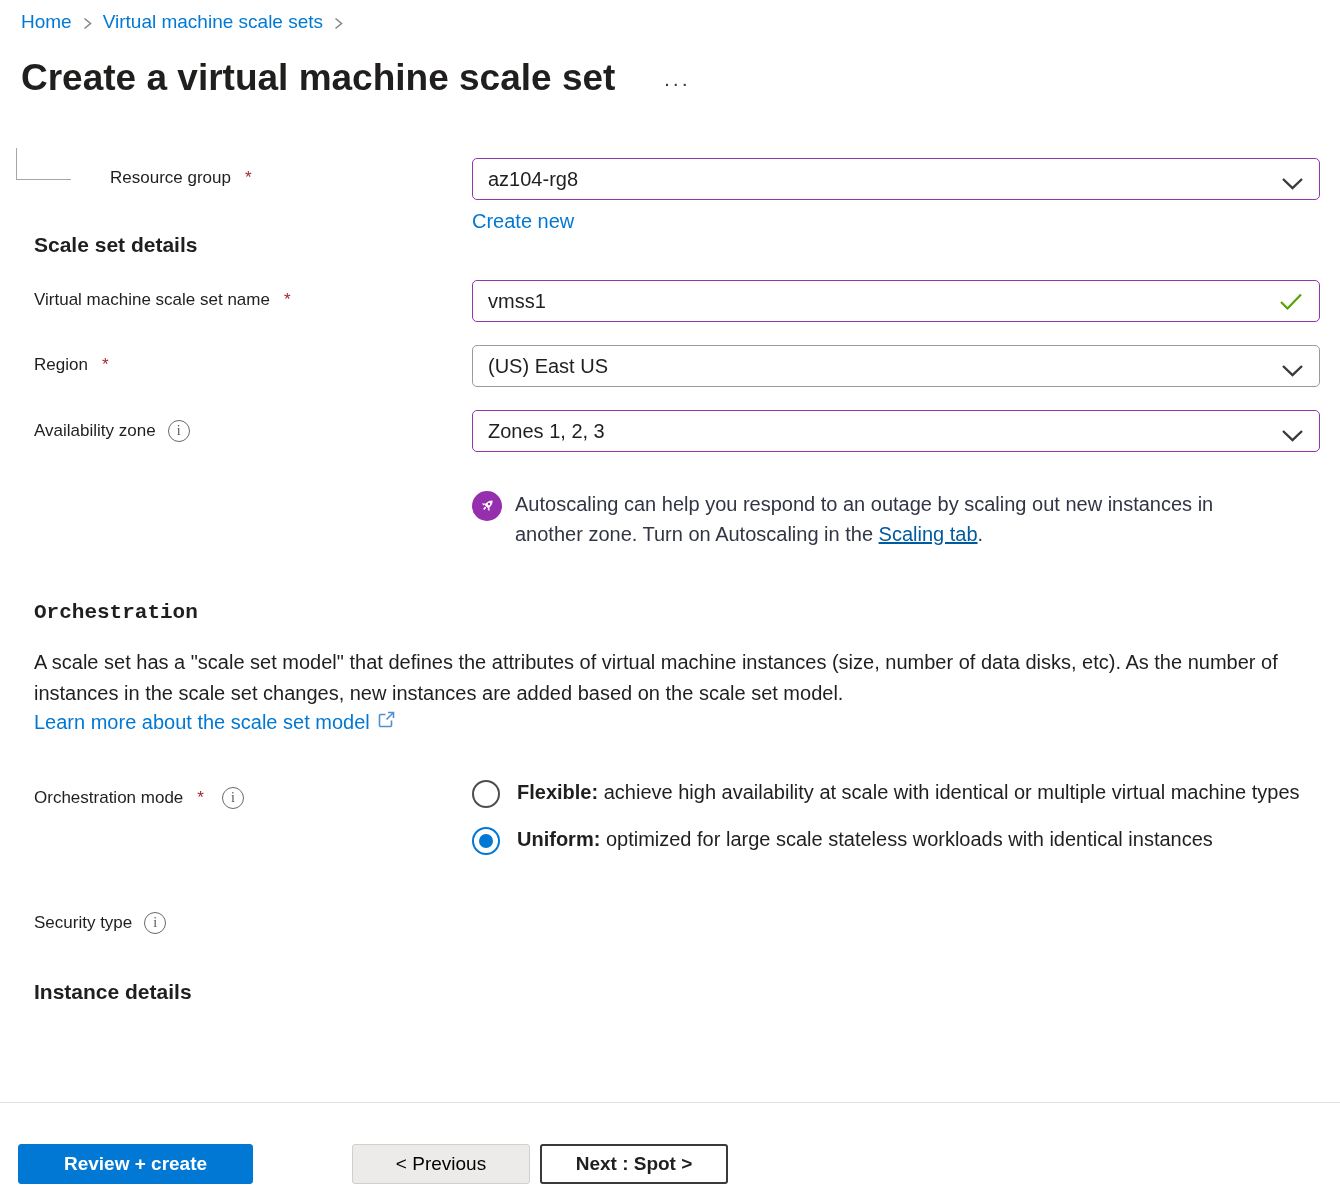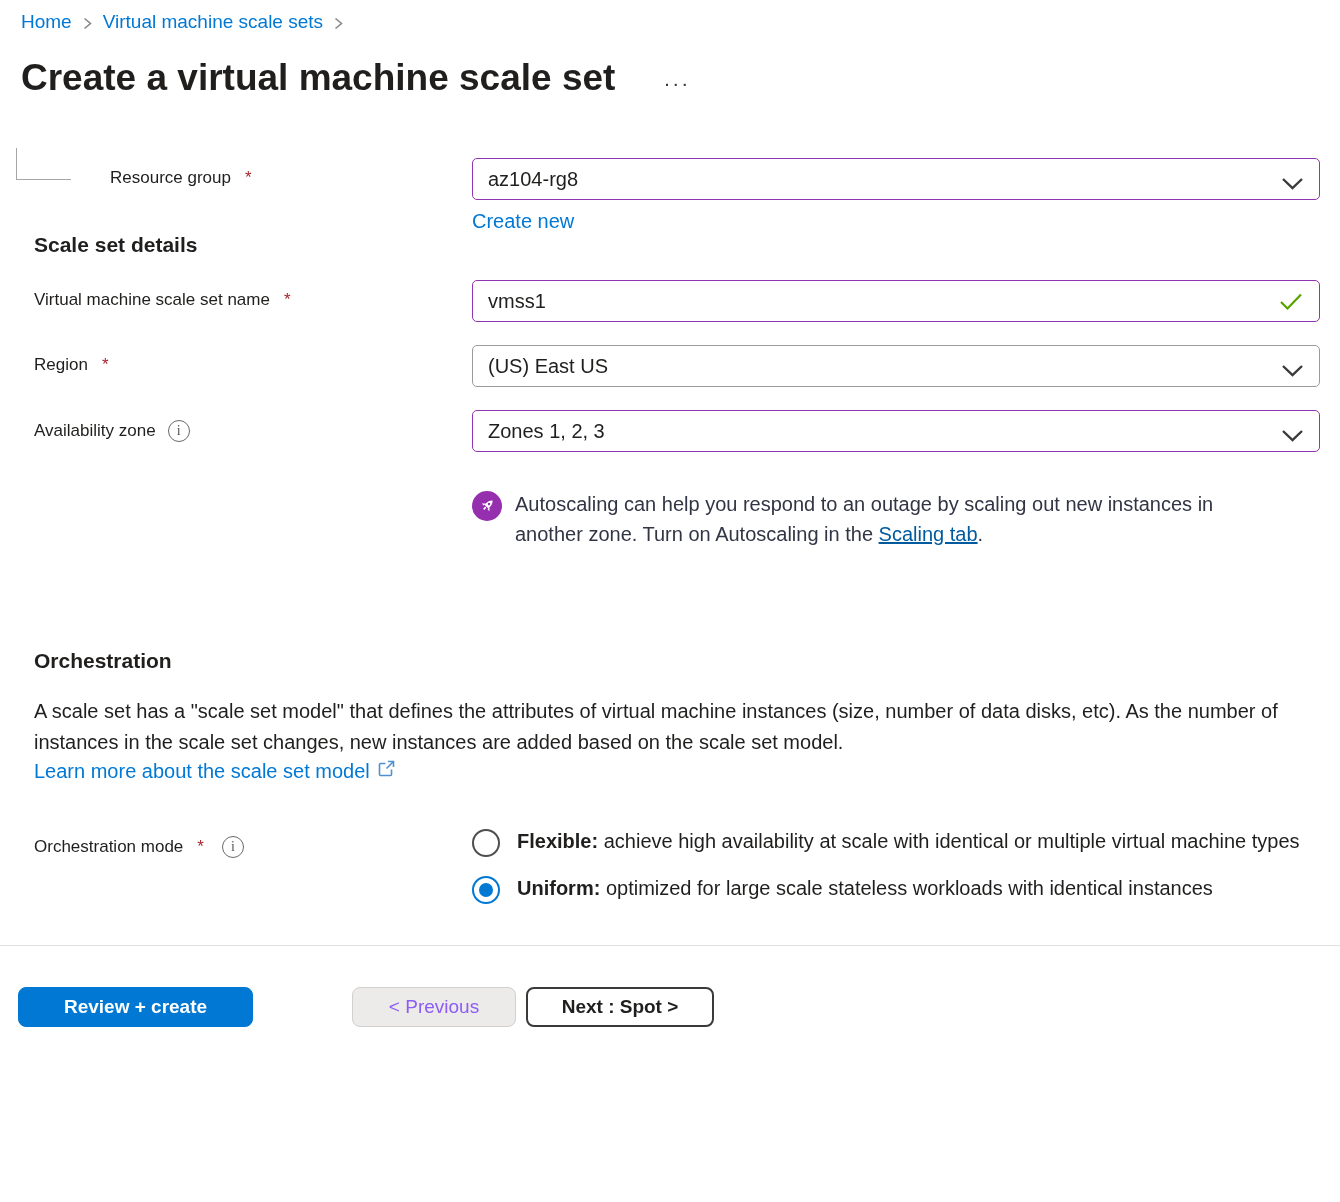--- a/index.html
+++ b/index.html
@@ -6,21 +6,21 @@
   html, body {
     margin: 0; padding: 0;
     width: 1340px; height: 1202px;
     overflow: hidden;
     background: #ffffff;
     font-family: "Liberation Sans", sans-serif;
     color: #201f1e;
   }
   .content {
     position: relative;
-    height: 946px;
+    height: 1103px;
     overflow: hidden;
     padding: 0 20px 17px 21px;
     border-bottom: 1px solid #e1e1e1;
   }
   
   .breadcrumb { display: flex; align-items: center; gap: 9px; padding-top: 11px; font-size: 19px; }
   .crumb { color: #0078d4; cursor: pointer; }
   .crumb-sep { display: inline-flex; margin-top: 2px; }
   
   .title-row { display: flex; align-items: center; gap: 48px; margin-top: 24px; }
@@ -74,21 +74,21 @@
     display: flex; gap: 13px; width: 810px;
   }
   .rocket-badge {
     width: 30px; height: 30px; flex: none; margin-top: 2px;
     border-radius: 50%; background: #962fae;
     display: flex; align-items: center; justify-content: center;
   }
   .note-text { font-size: 20px; line-height: 30px; color: #323544; width: 760px; }
   .note-link { color: #005a9e; text-decoration: underline; cursor: pointer; }
   
-  .h-orch { margin-top: 100px; }
+  .h-orch { margin-top: 52px; font-family: Liberation Mono, monospace; }
   .orch-desc { margin: 23px 0 0; padding-left: 13px; font-size: 20px; line-height: 31px; width: 1300px; }
   .learn-more { padding-left: 13px; margin-top: 1px; font-size: 20px; color: #0078d4; cursor: pointer; display: inline-flex; align-items: center; gap: 7px; }
   .row-orchmode { margin-top: 43px; }
   .radio-row { display: flex; gap: 17px; align-items: flex-start; cursor: pointer; }
   .radio-row + .radio-row { margin-top: 16px; }
   .radio-circle {
     width: 28px; height: 28px; flex: none; margin-top: 3px;
     border: 2px solid #4f4e4d; border-radius: 50%;
     background: #fff; position: relative;
   }
@@ -97,23 +97,23 @@
     content: ""; position: absolute; left: 50%; top: 50%;
     width: 14px; height: 14px; margin: -7px 0 0 -7px;
     border-radius: 50%; background: #0078d4;
   }
   .radio-text { font-size: 20px; line-height: 31px; max-width: 795px; }
   .radio-name { font-weight: 700; }
   .row-security { margin-top: 47px; }
   .h-instance { margin-top: 46px; }
   
   .footer { height: 99px; display: flex; align-items: flex-start; padding-top: 41px; background: #fff; }
-  .btn { height: 40px; border-radius: 8px; font-size: 19px; font-family: "Liberation Sans", sans-serif; display: flex; align-items: center; justify-content: center; cursor: pointer; }
+  .btn { height: 40px; border-radius: 3px; font-size: 19px; font-family: "Liberation Sans", sans-serif; display: flex; align-items: center; justify-content: center; cursor: pointer; }
   .btn-primary { margin-left: 18px; width: 235px; background: #0078d4; border: 1px solid #0078d4; color: #fff; font-weight: 700; }
-  .btn-disabled { margin-left: 99px; width: 164px; background: #edebe9; border: 1px solid #d2d0ce; color: #8b5cf6; cursor: default; }
+  .btn-disabled { margin-left: 99px; width: 178px; background: #edebe9; border: 1px solid #d2d0ce; color: #000000; cursor: default; }
   .btn-secondary { margin-left: 10px; width: 188px; background: #fff; border: 2px solid #3b3a39; color: #201f1e; font-weight: 600; }
 </style>
 </head>
 <body>
 
 <div class="content">
 
   
   <div class="breadcrumb">
     <span class="crumb">Home</span>

